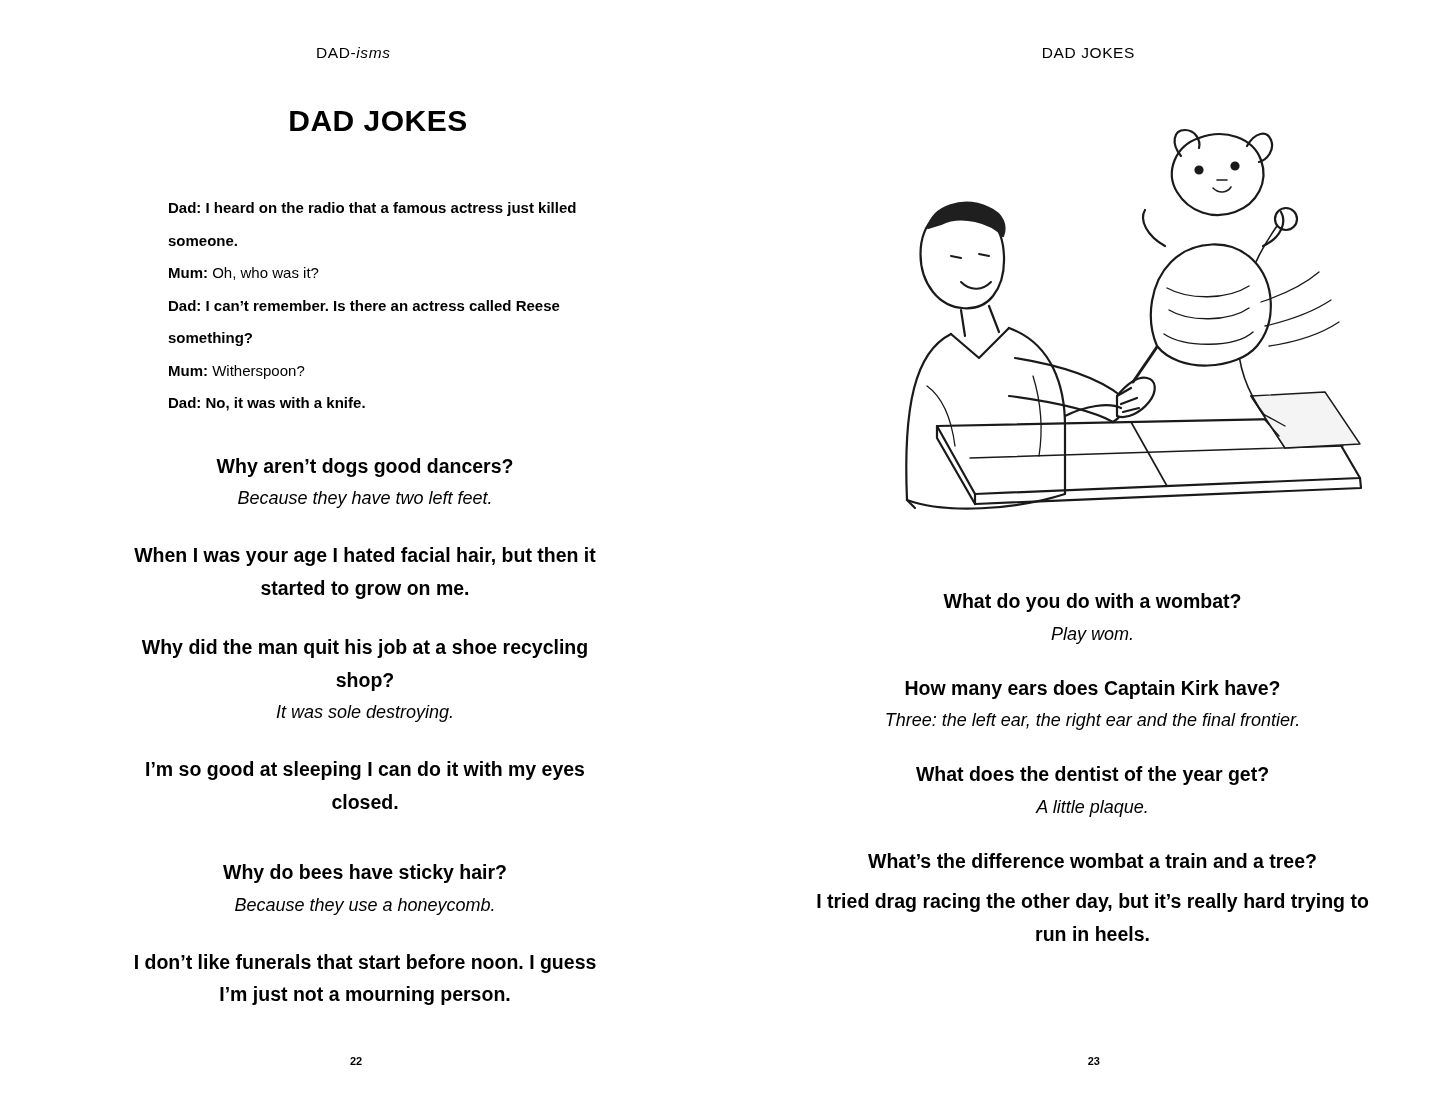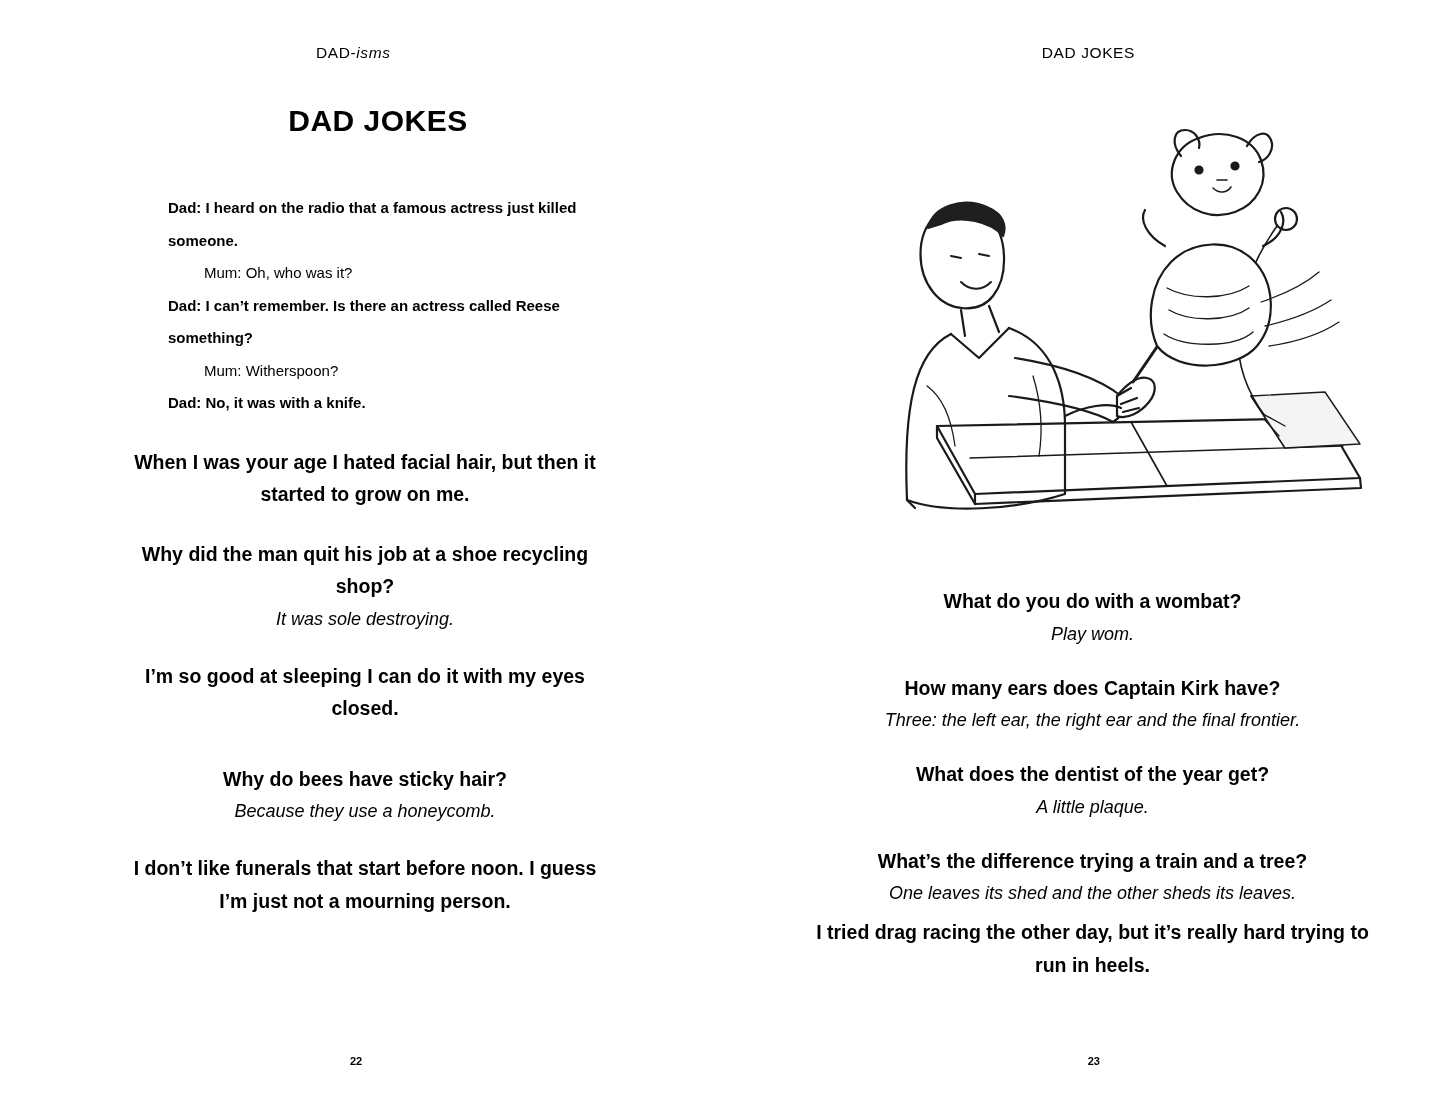--- a/index.html
+++ b/index.html
@@ -72,21 +72,21 @@
   }
 
   .dialogue {
     width: 422px;
     margin-left: 38px;
     font-size: 15px;
     line-height: 32.5px;
   }
   .dialogue .line { text-align: left; }
   .dialogue .spk-dad { font-weight: bold; }
-  .dialogue .spk-mum { font-weight: normal; margin-left: 36px; }
+  .dialogue .spk-mum { font-weight: bold; }
   .dialogue .dad-line { font-weight: bold; }
   .dialogue .mum-line { font-weight: normal; }
 
   .joke {
     text-align: center;
     margin-top: 25px;
   }
   .joke .setup {
     font-weight: bold;
     font-size: 19.5px;
@@ -140,20 +140,24 @@
         <div class="line">
           <span class="spk-mum">Mum:</span>
           <span class="mum-line">Witherspoon?</span>
         </div>
         <div class="line">
           <span class="spk-dad">Dad:</span>
           <span class="dad-line">No, it was with a knife.</span>
         </div>
       </div>
 
+      <div class="joke joke-narrow" style="margin-top:30px">
+        <div class="setup">Why aren’t dogs good dancers?</div>
+        <div class="punch">Because they have two left feet.</div>
+      </div>
 
       <div class="joke" style="margin-top:26px">
         <div class="setup">When I was your age I hated facial hair, but then it started to grow on me.</div>
       </div>
 
       <div class="joke" style="margin-top:27px">
         <div class="setup">Why did the man quit his job at a shoe recycling shop?</div>
         <div class="punch">It was sole destroying.</div>
       </div>
 
@@ -257,22 +261,21 @@
         <div class="setup">How many ears does Captain Kirk have?</div>
         <div class="punch">Three: the left ear, the right ear and the final frontier.</div>
       </div>
 
       <div class="joke" style="margin-top:23px">
         <div class="setup">What does the dentist of the year get?</div>
         <div class="punch">A little plaque.</div>
       </div>
 
       <div class="joke" style="margin-top:23px">
-        <div class="setup">What’s the difference trying a train and a tree?</div>
-        <div class="punch">One leaves its shed and the other sheds its leaves.</div>
+        <div class="setup">What’s the difference wombat a train and a tree?</div>
       </div>
 
       <div class="joke" style="margin-top:8px">
         <div class="setup">I tried drag racing the other day, but it’s really hard trying to run in heels.</div>
       </div>
 
     </div>
 
     <div class="folio folio-right">23</div>
   </div>

